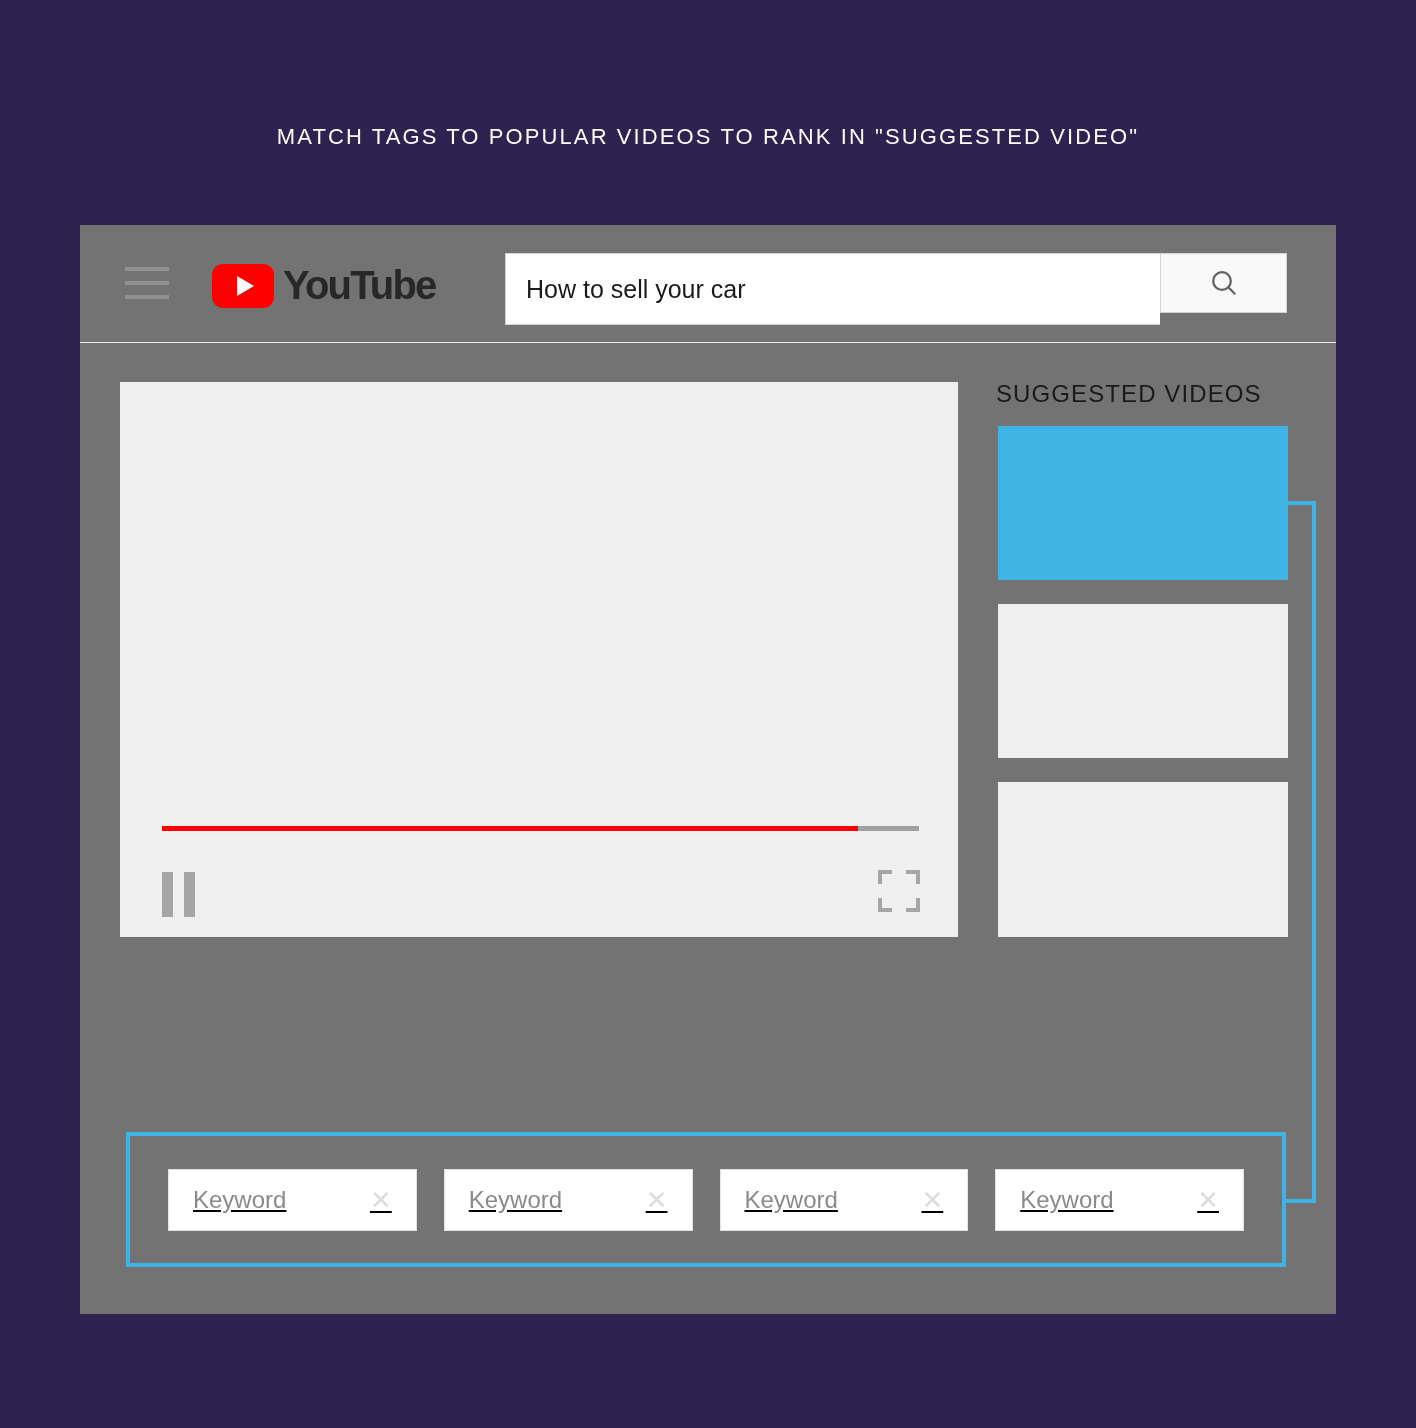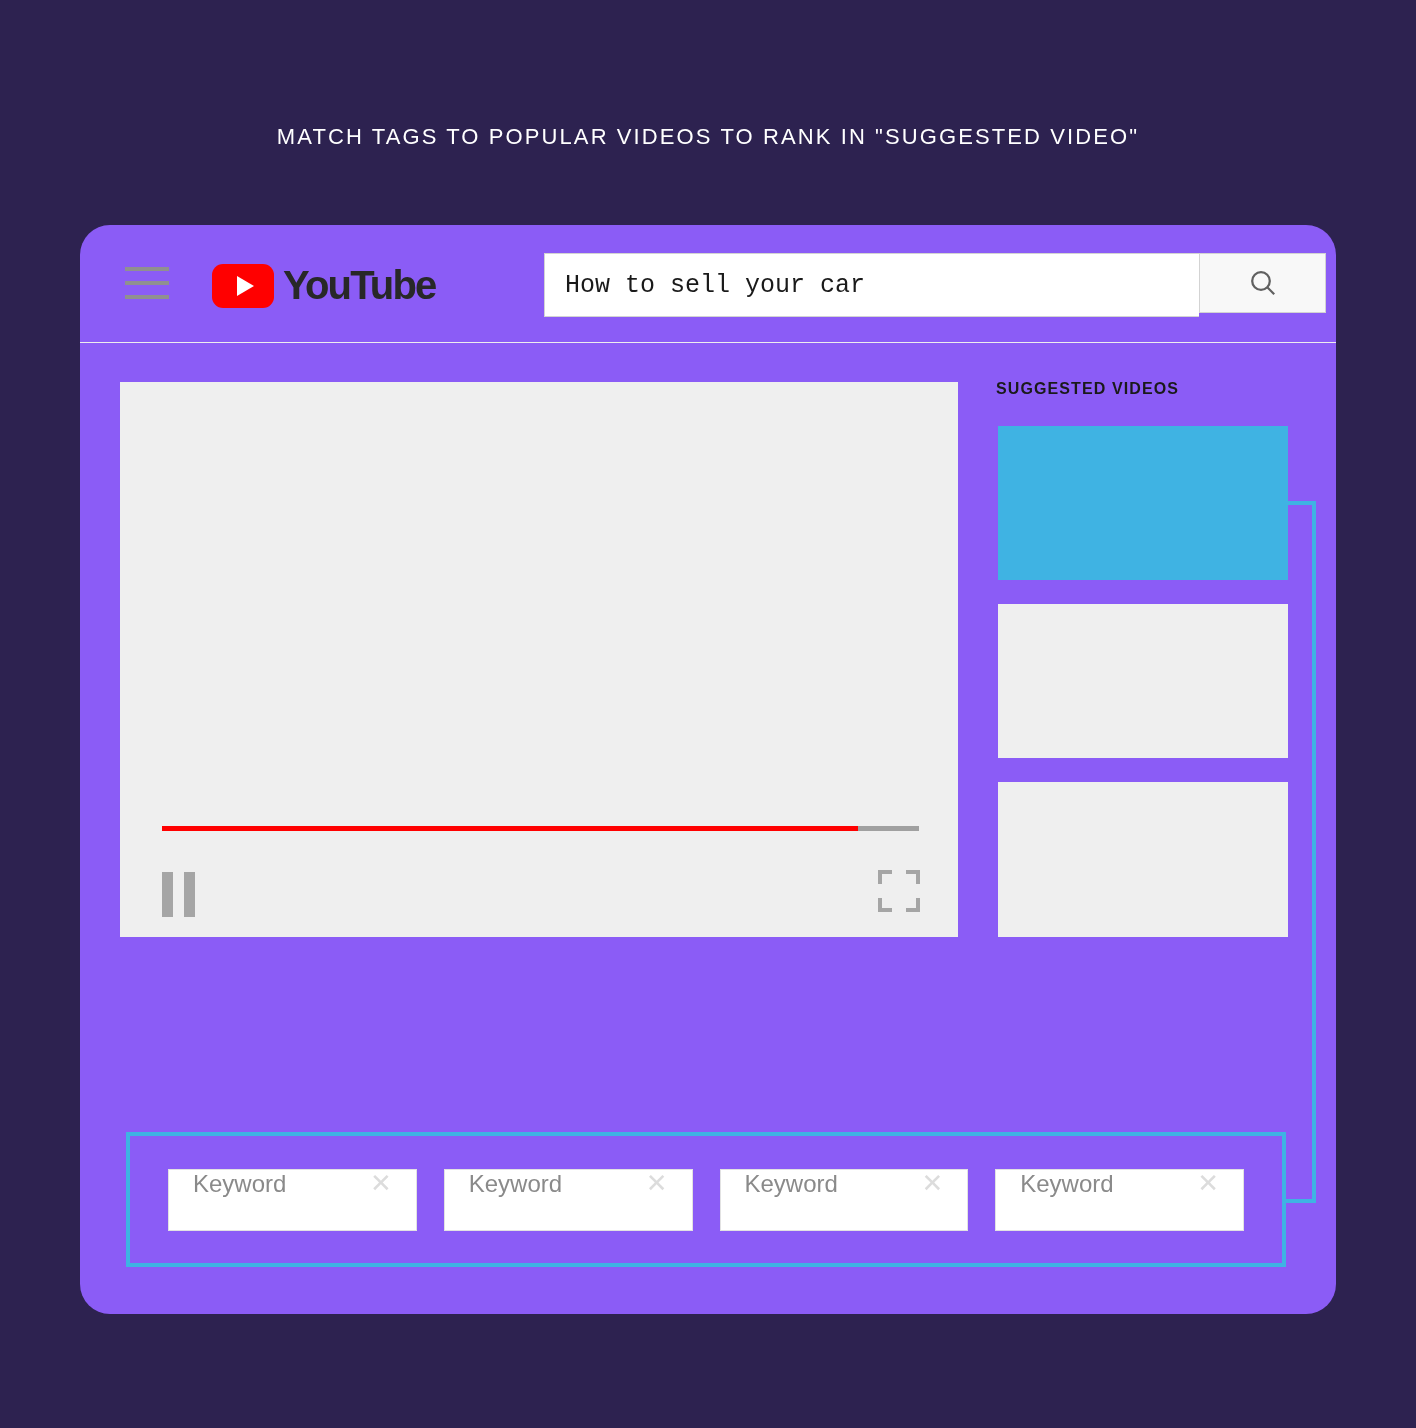--- a/index.html
+++ b/index.html
@@ -31,22 +31,21 @@
     margin-top: 28px;
   }
 
   
   .card {
     position: absolute;
     left: 80px;
     top: 225px;
     width: 1256px;
     height: 1089px;
-    background: #8b5cf6;
-    border-radius: 30px;
+    background: #737373;
   }
 
   
   .yt-header {
     position: absolute;
     left: 0;
     top: 0;
     width: 1256px;
     height: 118px;
     border-bottom: 1px solid #EEEEEE;
@@ -104,30 +103,29 @@
   
   .search-wrap {
     position: absolute;
     left: 425px;
     top: 28px;
     display: flex;
     height: 60px;
   }
   .search-input {
     width: 655px;
-    height: 64px;
+    height: 72px;
     border: 1px solid #D3D3D3;
     border-right: none;
     background: #FFFFFF;
     font-size: 25px;
     color: #1A1A1A;
     padding: 0 20px;
-    font-family: Liberation Mono, monospace;
+    font-family: Liberation Sans, sans-serif;
     outline: none;
-    margin-left: 39px;
   }
   .search-input::placeholder { color: #909090; }
   .search-btn {
     width: 127px;
     height: 60px;
     border: 1px solid #D3D3D3;
     background: #F8F8F8;
     display: flex;
     align-items: center;
     justify-content: center;
@@ -190,22 +188,22 @@
   .fullscreen-icon i:nth-child(1) { left:0;  top:0;  border-right:none; border-bottom:none; }
   .fullscreen-icon i:nth-child(2) { right:0; top:0;  border-left:none;  border-bottom:none; }
   .fullscreen-icon i:nth-child(3) { left:0;  bottom:0; border-right:none; border-top:none; }
   .fullscreen-icon i:nth-child(4) { right:0; bottom:0; border-left:none;  border-top:none; }
 
   
   .suggested-title {
     position: absolute;
     left: 916px;
     top: 155px;
-    font-size: 16px;
-    font-weight: bold;
+    font-size: 24px;
+    font-weight: normal;
     color: #1A1A1A;
     letter-spacing: 1.1px;
   }
   .thumb {
     position: absolute;
     left: 918px;
     width: 290px;
     background: #EFEFEF;
   }
   .thumb.t0 { top: 201px;  height: 154px; background: #3FB3E3; }
@@ -254,23 +252,25 @@
     align-items: center;
     padding: 0 38px;
     gap: 27px;
   }
   .kw-chip {
     flex: 1;
     height: 62px;
     border: 1px solid #E2E2E2;
     background: #FFFFFF;
     display: flex;
+    align-items: center;
     justify-content: space-between;
     padding: 0 24px;
     cursor: pointer;
+    text-decoration: underline;
   }
   .kw-label {
     font-size: 24px;
     color: #8A8A8A;
   }
   .kw-x {
     font-size: 26px;
     color: #DCDCDC;
     line-height: 1;
     cursor: pointer;

